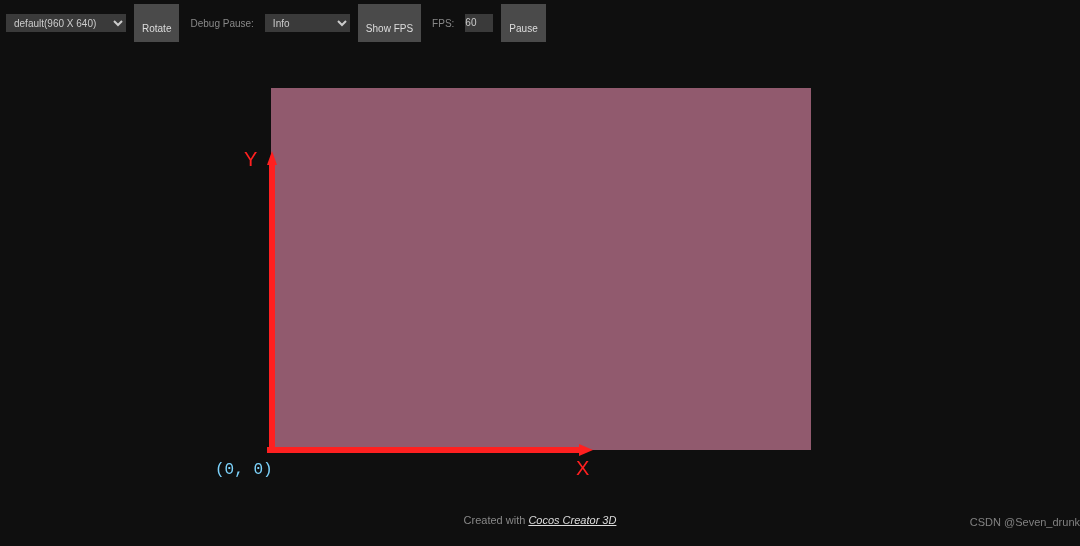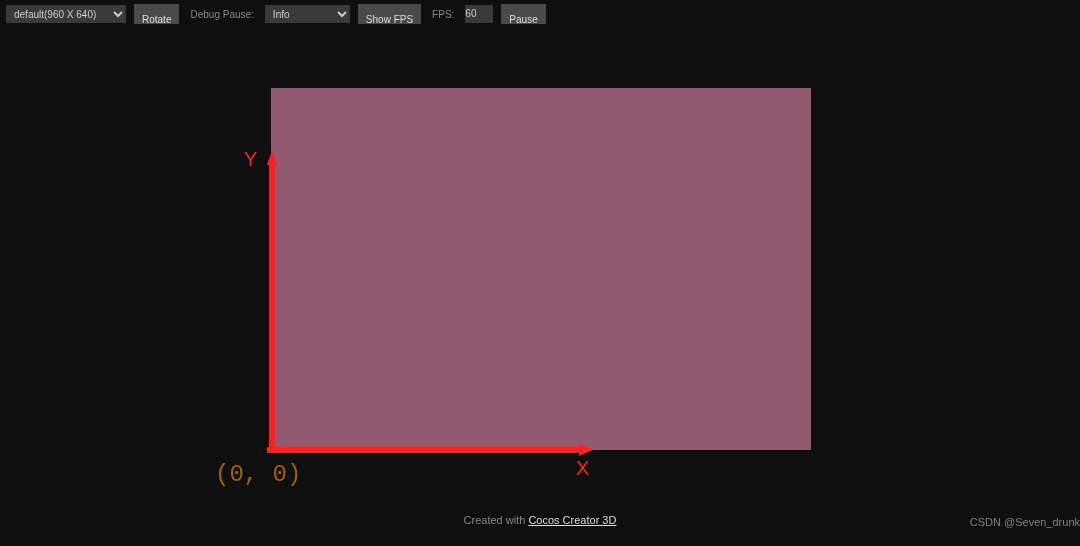--- a/index.html
+++ b/index.html
@@ -34,21 +34,21 @@
     .toolbar select.res-select {
       width: 120px;
     }
     .toolbar select.debug-select {
       width: 85px;
     }
     .toolbar button {
       background: #4a4a4a;
       color: #ddd;
       border: none;
-      padding: 10px 8px;
+      padding: 19px 8px;
       font-size: 10px;
       cursor: pointer;
       height: 18px;
     }
     .toolbar .label {
       color: #888;
       font-size: 10px;
       margin: 0 3px;
     }
     .toolbar .fps-value {
@@ -95,35 +95,36 @@
       top: 148px;
     }
     .x-label {
       left: 576px;
       top: 457px;
     }
     .origin-label {
       position: absolute;
       left: 215px;
       top: 461px;
-      color: #a16207;
-      font-size: 24px;
+      color: #7dd3fc;
+      font-size: 16px;
       font-family: "Courier New", monospace;
     }
     .footer {
       position: absolute;
       bottom: 20px;
       width: 100%;
       text-align: center;
       font-size: 11px;
       color: #888;
     }
     .footer a {
       color: #ddd;
       text-decoration: underline;
+      font-style: italic;
     }
     .watermark {
       position: absolute;
       right: 0;
       bottom: 18px;
       color: #b0b0b0;
       font-size: 11px;
       opacity: 0.7;
     }
   </style>

